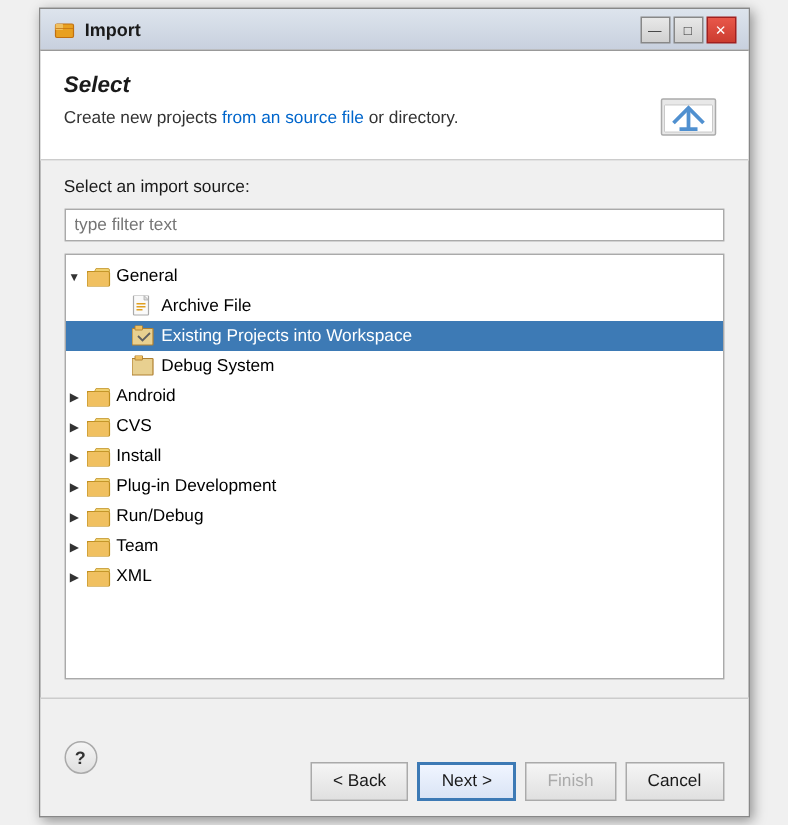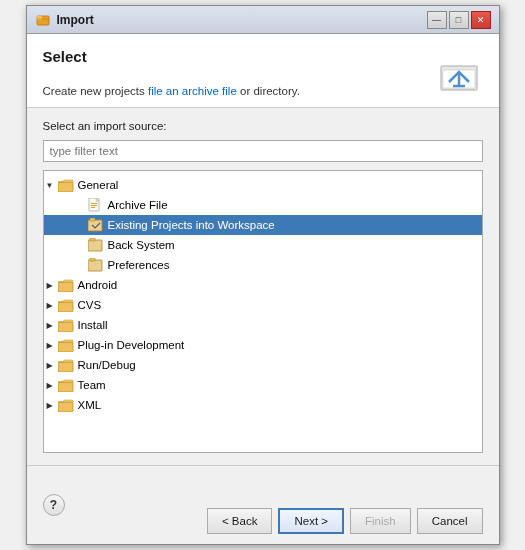--- a/index.html
+++ b/index.html
@@ -68,21 +68,22 @@
       background: white;
       border-bottom: 1px solid #ccc;
       display: flex;
       align-items: flex-start;
       justify-content: space-between;
     }
     .header-text .title {
       font-size: 15px;
       font-weight: bold;
       color: #1a1a1a;
-      margin-bottom: 20px;
+      margin-bottom: 8px;
+      font-style: italic;
     }
     .header-text .subtitle {
       font-size: 11.5px;
       color: #333;
     }
     .header-text .subtitle a {
       color: #0066cc;
       text-decoration: none;
     }
     .header-icon {
@@ -221,21 +222,21 @@
       <div class="titlebar-btn">—</div>
       <div class="titlebar-btn">□</div>
       <div class="titlebar-btn close">✕</div>
     </div>
   </div>
 
   <div class="header-section">
     <div class="header-text">
       <div class="title">Select</div>
       <div class="subtitle">
-        <span>Create new projects </span><a href="#">file an archive file</a><span> or directory.</span>
+        <span>Create new projects </span><a href="#">from an source file</a><span> or directory.</span>
       </div>
     </div>
     <div class="header-icon">
       <svg width="40" height="40" viewBox="0 0 40 40">
         <rect x="2" y="14" width="36" height="24" rx="1" fill="#e8e8e8" stroke="#aaa" stroke-width="1"></rect>
         <rect x="4" y="18" width="32" height="18" rx="0.5" fill="white" stroke="#bbb" stroke-width="0.5"></rect>
         <path d="M10 30 L20 20 L30 30" fill="none" stroke="#5090d0" stroke-width="2.5"></path>
         <path d="M20 20 L20 34" stroke="#5090d0" stroke-width="2.5"></path>
         <path d="M14 34 L26 34" stroke="#5090d0" stroke-width="2.5"></path>
       </svg>
@@ -277,31 +278,23 @@
         </svg>
         <span class="tree-label">Existing Projects into Workspace</span>
       </div>
 
       <div class="tree-item indent-2">
         <span class="tree-toggle empty"></span>
         <svg class="leaf-icon" viewBox="0 0 16 14">
           <rect x="0" y="2" width="14" height="11" rx="0.5" fill="#e8d090" stroke="#b08030" stroke-width="0.8"></rect>
           <rect x="2" y="0" width="5" height="3" rx="0.3" fill="#f0c060" stroke="#b08030" stroke-width="0.6"></rect>
         </svg>
-        <span class="tree-label">Back System</span>
-      </div>
-
-      <div class="tree-item indent-2">
-        <span class="tree-toggle empty"></span>
-        <svg class="leaf-icon" viewBox="0 0 16 14">
-          <rect x="0" y="2" width="14" height="11" rx="0.5" fill="#e8d090" stroke="#b08030" stroke-width="0.8"></rect>
-          <rect x="2" y="0" width="5" height="3" rx="0.3" fill="#f0c060" stroke="#b08030" stroke-width="0.6"></rect>
-        </svg>
-        <span class="tree-label">Preferences</span>
-      </div>
+        <span class="tree-label">Debug System</span>
+      </div>
+
 
       <div class="tree-item indent-1">
         <span class="tree-toggle closed"></span>
         <svg class="folder-icon" viewBox="0 0 16 14">
           <rect x="0" y="4" width="15" height="10" rx="1" fill="#f0c060" stroke="#c09020" stroke-width="0.8"></rect>
           <path d="M0 5 Q0 4 1 4 L5 4 L6 2 L14 2 Q15 2 15 3 L15 4 L0 4 Z" fill="#f0d070" stroke="#c09020" stroke-width="0.5"></path>
         </svg>
         <span class="tree-label">Android</span>
       </div>
 

